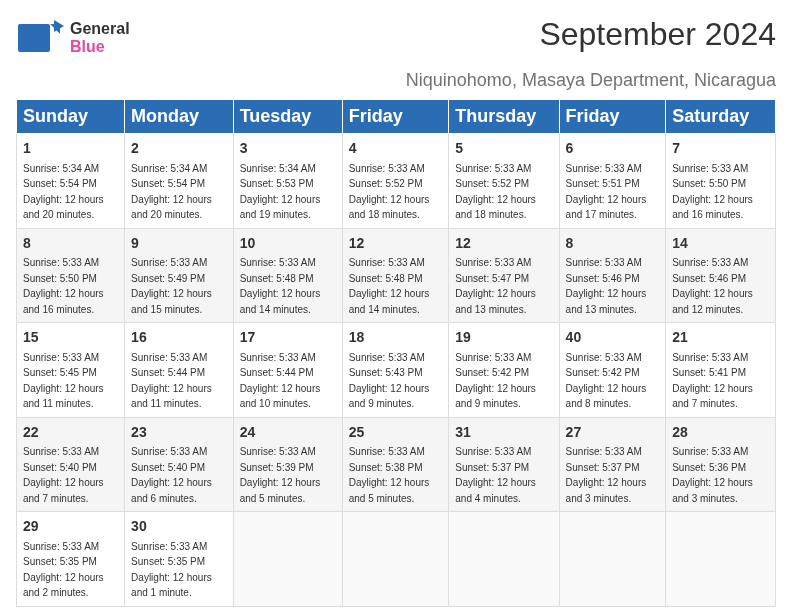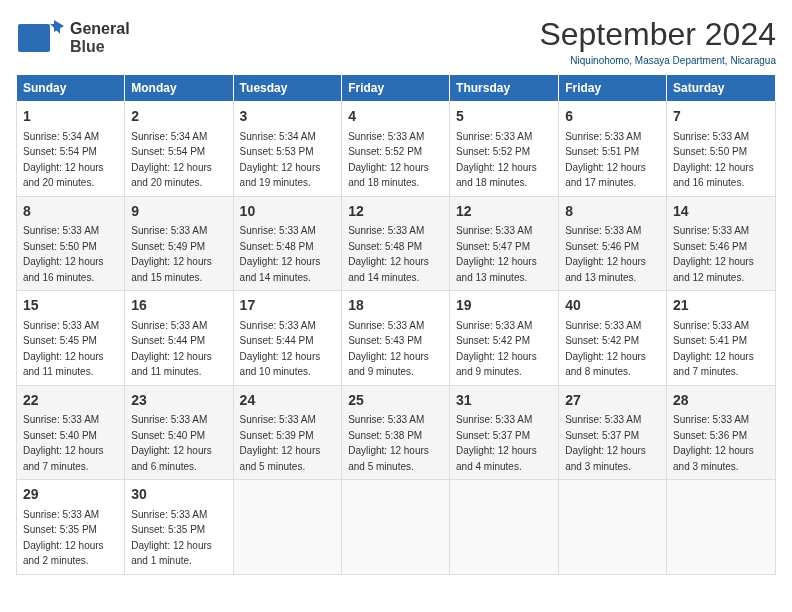--- a/index.html
+++ b/index.html
@@ -18,36 +18,36 @@
     }
     .title-area {
       text-align: right;
     }
     .month-title {
       font-size: 32px;
       font-weight: normal;
       color: #333;
     }
     .location-title {
-      font-size: 10px;
-      color: #0c4a6e;
-      margin-top: 2px;
+      font-size: 18px;
+      color: #737373;
+      margin-top: 17px;
     }
     .calendar-table {
       width: 100%;
       border-collapse: collapse;
       font-size: 11px;
       margin-top: 4px;
     }
     .calendar-table th {
       background-color: #2a6db5;
       color: #fff;
       text-align: left;
       padding: 6px 6px;
-      font-size: 12px;
+      font-size: 18px;
       font-weight: bold;
       border: 1px solid #fff;
     }
     .calendar-table td {
       vertical-align: top;
       padding: 5px 6px;
       border: 1px solid #ddd;
       width: 113px;
       min-height: 70px;
       background: #fff;
@@ -87,21 +87,21 @@
       line-height: 1.1;
     }
     .logo-general {
       font-size: 16px;
       font-weight: bold;
       color: #333;
     }
     .logo-blue {
       font-size: 16px;
       font-weight: bold;
-      color: #404040;
+      color: #ec4899;
     }
     
   </style>
 </head>
 <body>
 
 <div class="header-section">
 
   <div class="logo-container">
     <svg width="50" height="44" viewBox="0 0 50 44">

